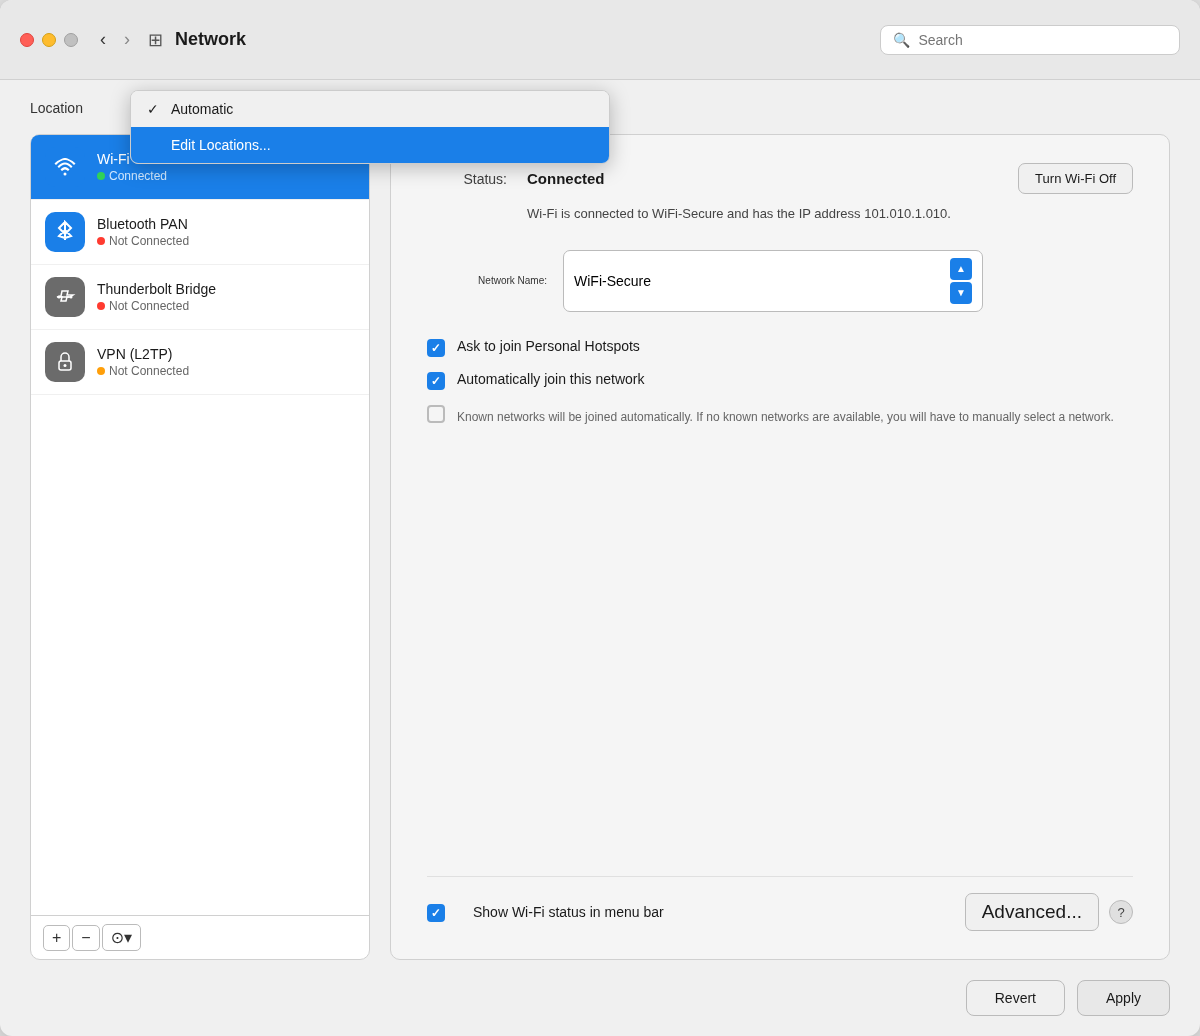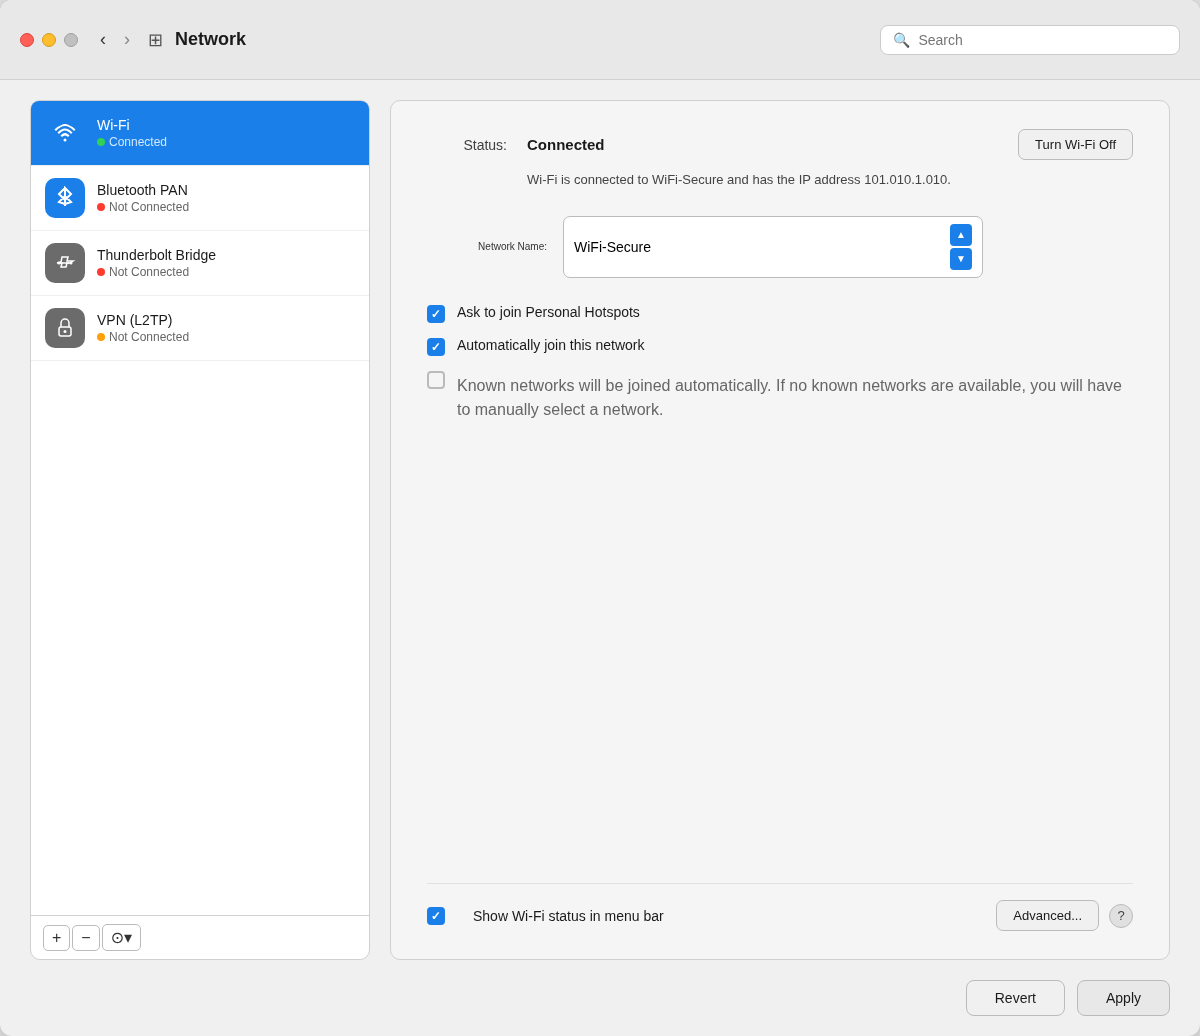--- a/index.html
+++ b/index.html
@@ -425,21 +425,21 @@
       font-size: 12px;
       font-weight: bold;
     }
 
     .checkbox-label {
       font-size: 14px;
       color: #1a1a1a;
     }
 
     .checkbox-sublabel {
-      font-size: 16px;
+      font-size: 12px;
       color: #666;
       line-height: 1.5;
       margin-top: 4px;
     }
 
     
     .bottom-section {
       display: flex;
       align-items: center;
       margin-top: auto;
@@ -458,21 +458,21 @@
       display: flex;
       gap: 10px;
       align-items: center;
     }
 
     .advanced-btn {
       background: #f0f0f0;
       border: 1px solid #bbb;
       border-radius: 7px;
       padding: 7px 16px;
-      font-size: 13px;
+      font-size: 19px;
       cursor: pointer;
       color: #1a1a1a;
       text-align: right;
     }
 
     .help-btn {
       width: 24px;
       height: 24px;
       border-radius: 50%;
       background: #e0e0e0;
@@ -531,20 +531,34 @@
     <span class="grid-icon">⊞</span>
     <span class="titlebar-title">Network</span>
     <div class="search-box">
       <span class="search-icon-svg">🔍</span>
       <input type="text" placeholder="Search" style="">
     </div>
   </div>
 
   <div class="main-content">
 
+    <div class="location-row">
+      <span class="location-label">Location</span>
+
+      <div class="dropdown-menu">
+        <div class="dropdown-item selected">
+          <span class="checkmark">✓</span>
+          <span>Automatic</span>
+        </div>
+        <div class="dropdown-item highlighted">
+          <span class="checkmark">&nbsp;&nbsp;</span>
+          <span>Edit Locations...</span>
+        </div>
+      </div>
+    </div>
 
     <div class="body-area">
 
       <div class="sidebar">
         <div class="sidebar-list">
 
           <div class="network-item active">
             <div class="network-icon wifi">
               <svg width="24" height="24" viewBox="0 0 24 24" fill="white">
                 <path d="M1.5 8.5C5.1 4.9 10.3 3 12 3s6.9 1.9 10.5 5.5l-1.5 1.5C17.8 6.8 14.9 5 12 5S6.2 6.8 3 10l-1.5-1.5z"></path>

